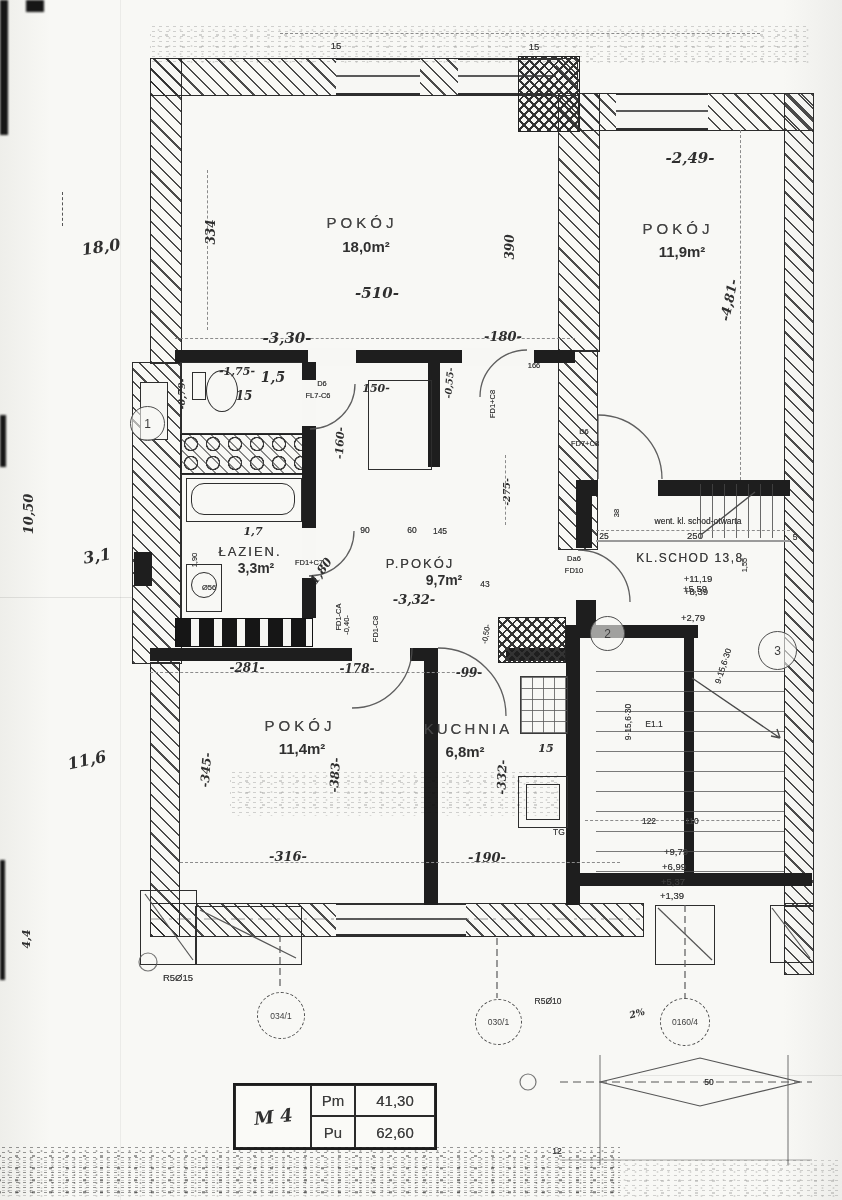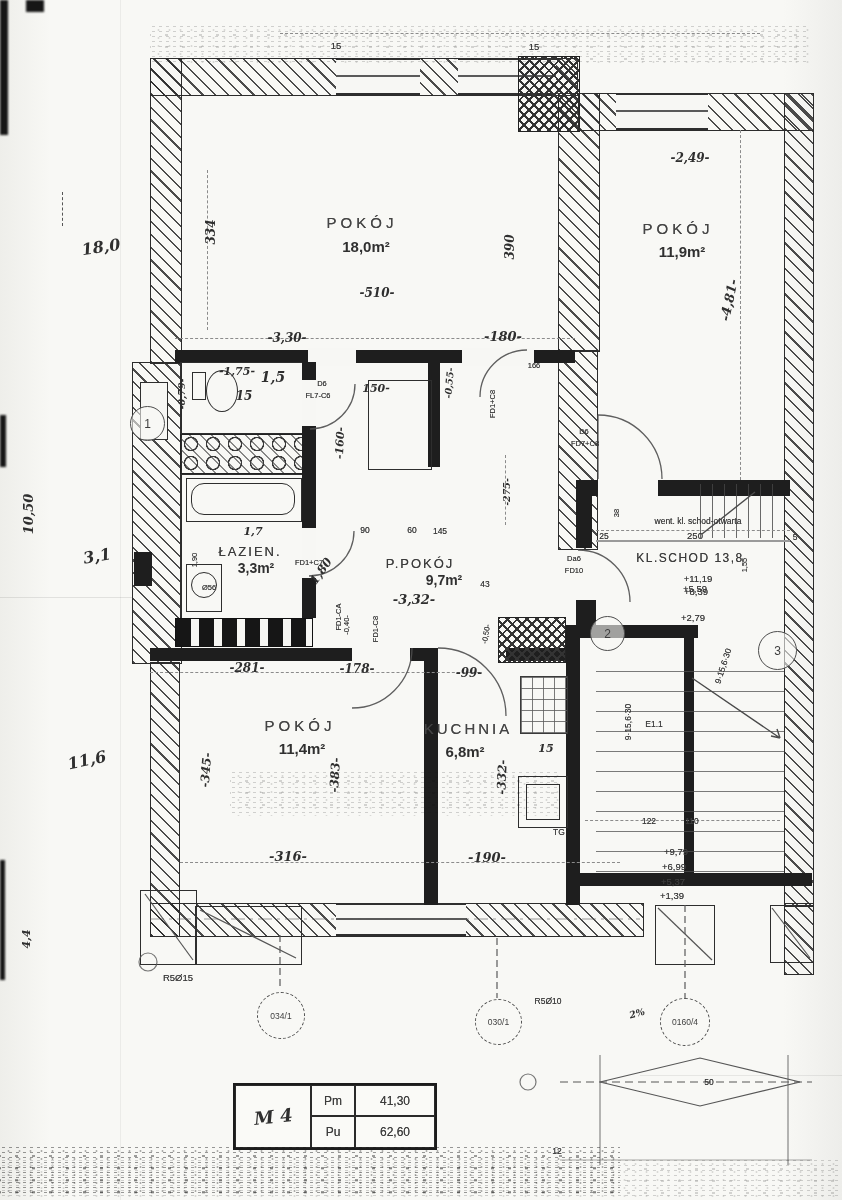--- a/index.html
+++ b/index.html
@@ -33,21 +33,21 @@
   .dashh{position:absolute;border-top:1px dashed #8b8b8b;}
   .dashv{position:absolute;border-left:1px dashed #8b8b8b;}
   .ln{position:absolute;background:#9a9a9a;}
   
   .lb{position:absolute;transform:translate(-50%,-50%);white-space:nowrap;}
   .pr{font-family:"Liberation Sans",sans-serif;color:#3c3c3c;text-shadow:0 0 .5px rgba(60,60,60,.8);}
   .room{letter-spacing:4px;font-size:15px;color:#454545;}
   .area{font-weight:bold;font-size:15px;color:#303030;}
   .hw{font-family:"DejaVu Serif",serif;font-style:italic;font-weight:bold;color:#2f2f2f;}
   .sm7{font-size:7.5px}.sm8{font-size:8.5px}.sm9{font-size:9.5px}
-  .s11{font-size:11px}.s12{font-size:12px}.s13{font-size:13px}.s14{font-size:12px}
+  .s11{font-size:11px}.s12{font-size:12px}.s13{font-size:13px}.s14{font-size:15px}
   .bub{position:absolute;border:1.6px solid #4e4e4e;border-radius:50%;display:flex;
     align-items:center;justify-content:center;color:#3e3e3e;background:rgba(248,248,245,.6);}
   
   .legend{position:absolute;left:233px;top:1083px;border:2.2px solid #1c1c1c;display:grid;
     grid-template-columns:76px 44px 80px;grid-template-rows:31px 32px;background:rgba(250,250,247,.85);}
   .legend .cell{border:1.2px solid #2a2a2a;display:flex;align-items:center;justify-content:center;}
   .smudge{position:absolute;background:#161616;filter:blur(1px);}
   .noise{position:absolute;pointer-events:none;
     background-image:radial-gradient(rgba(20,20,20,.5) 1px,transparent 1.4px),
       radial-gradient(rgba(30,30,30,.4) 1px,transparent 1.3px),

